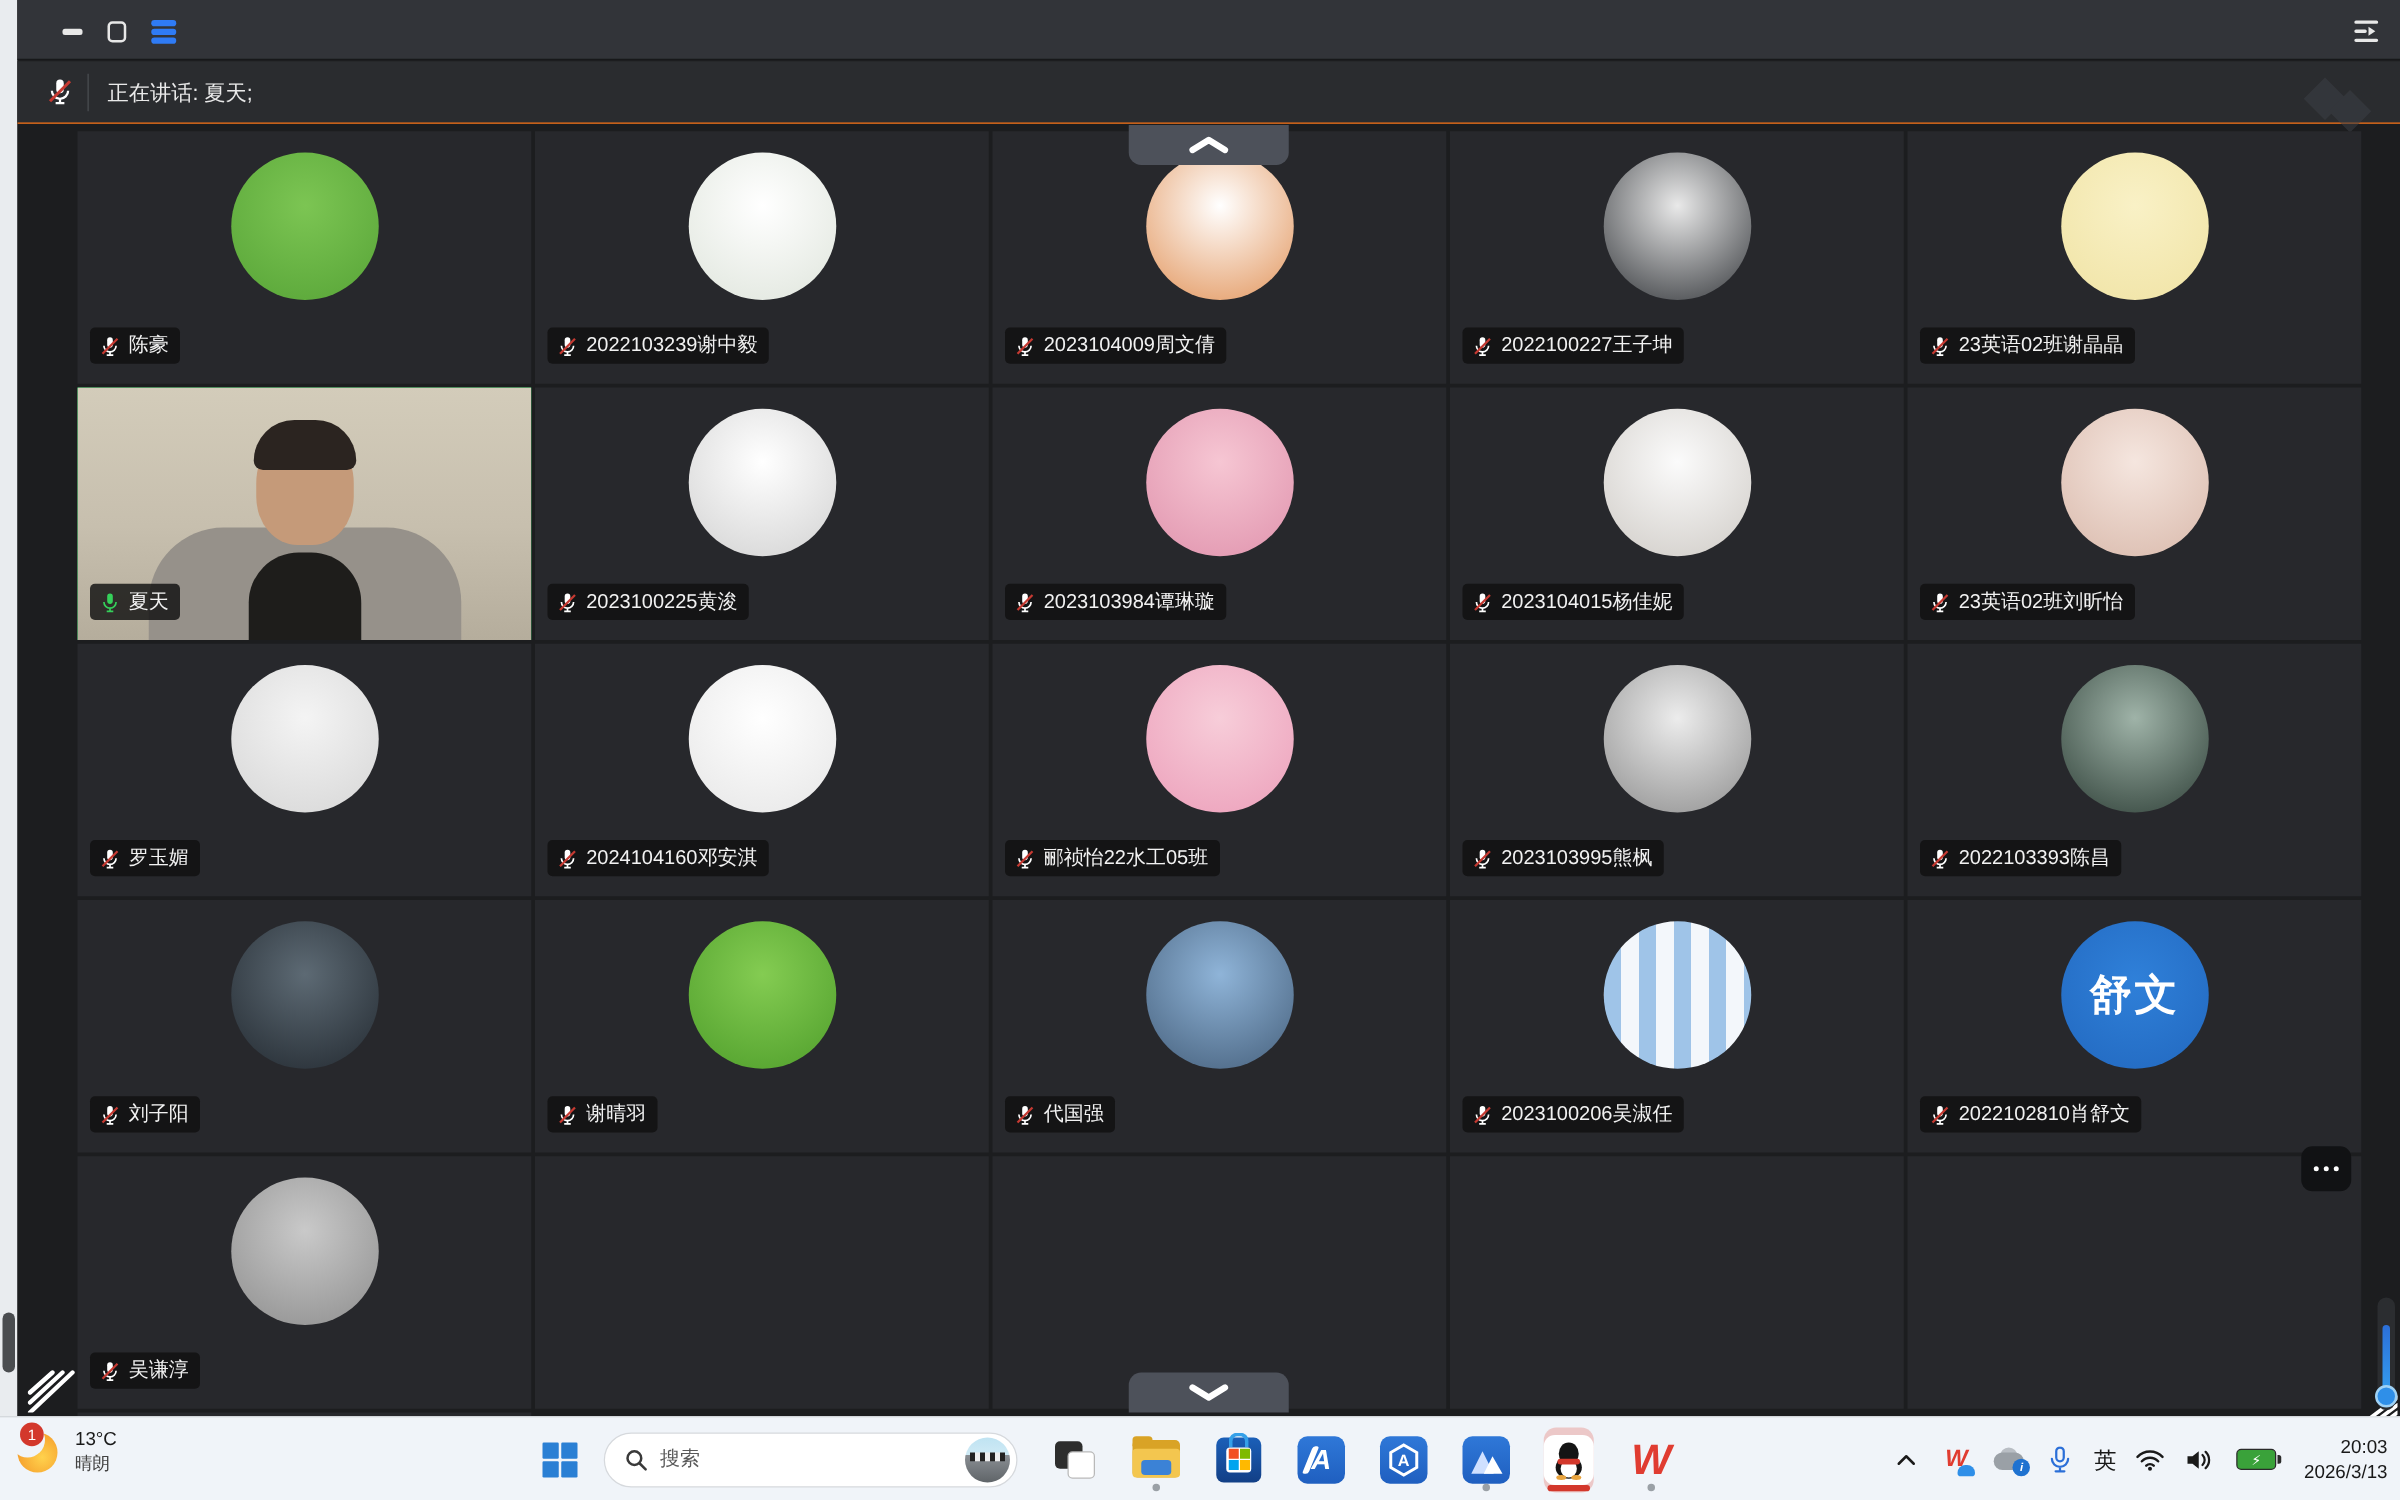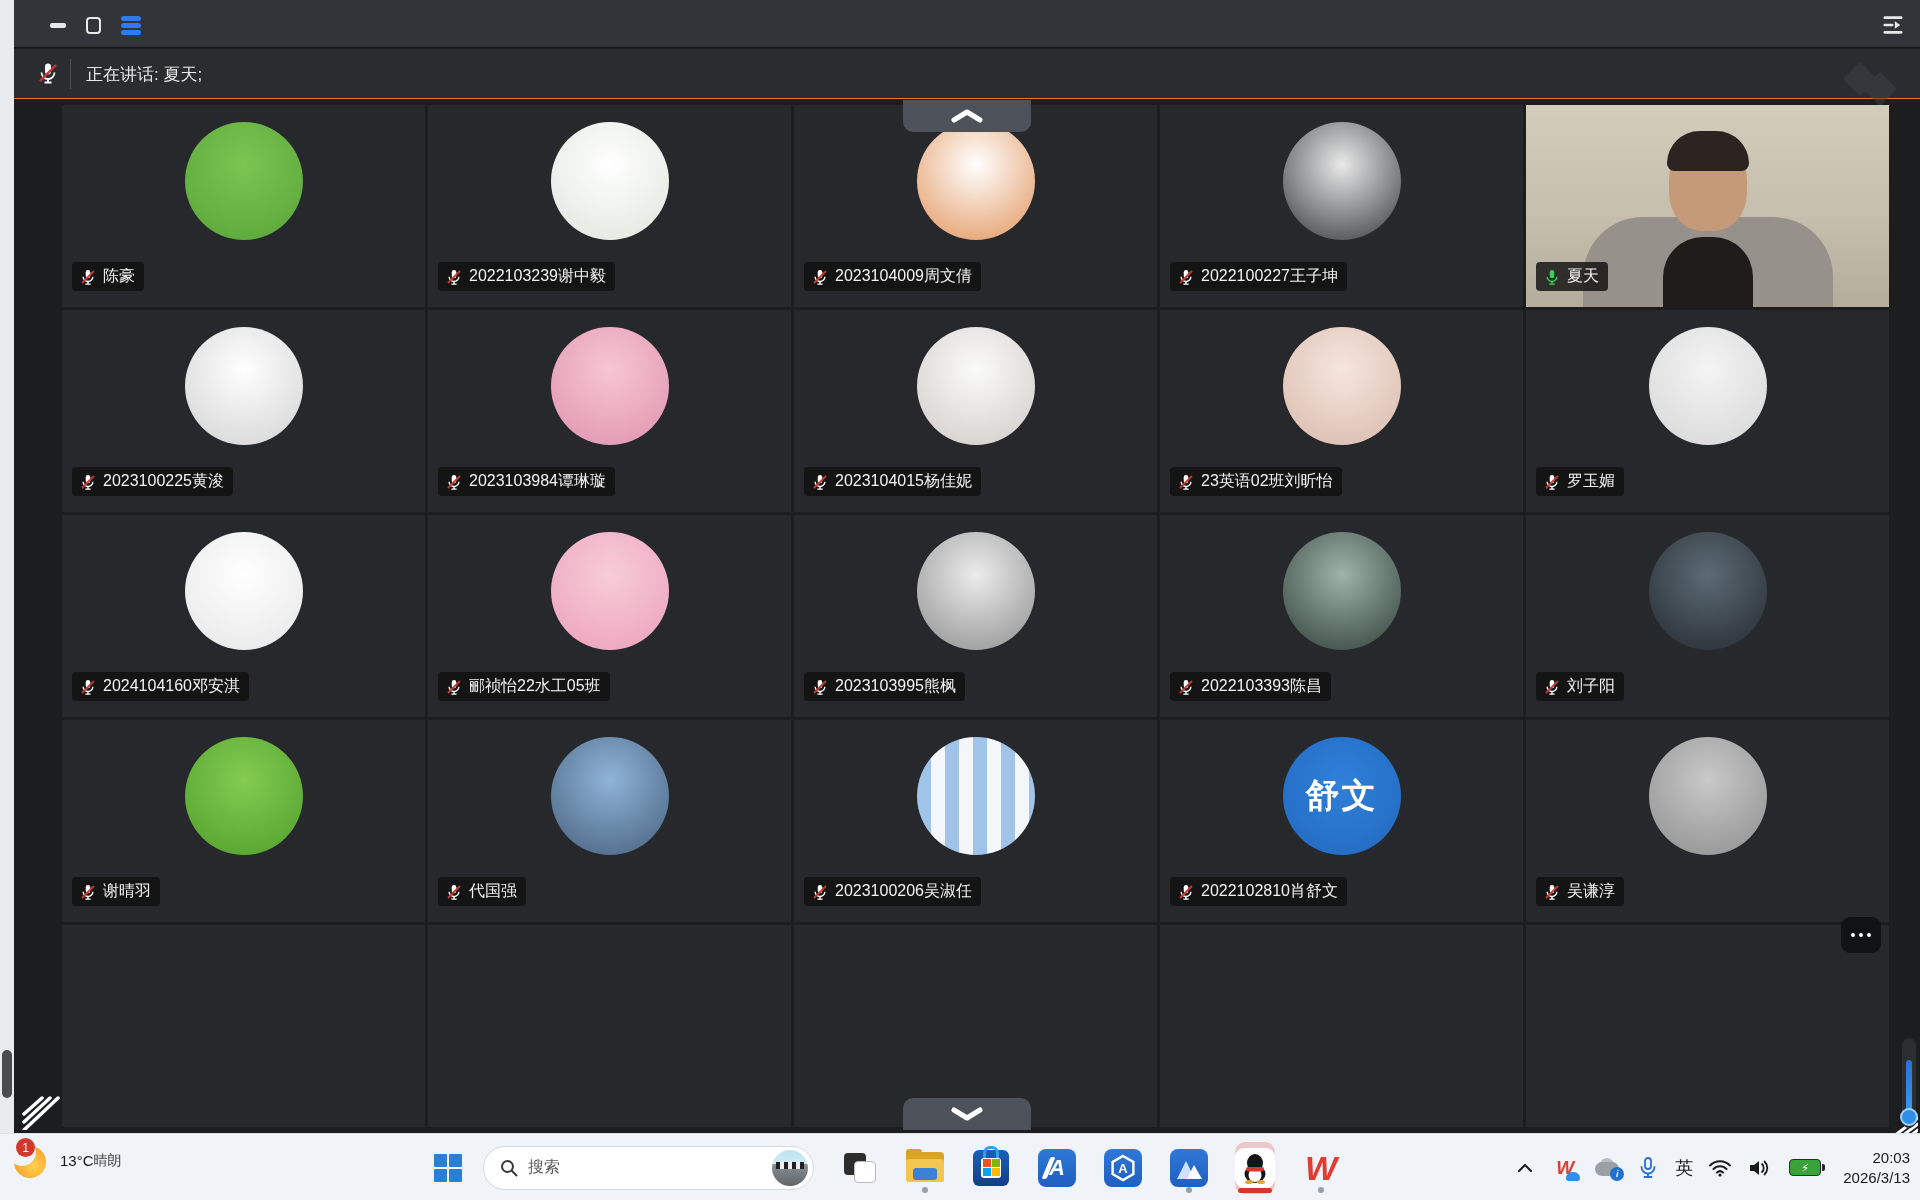--- a/index.html
+++ b/index.html
@@ -76,21 +76,21 @@
 
   
   .taskbar { position:absolute; left:0; right:0; bottom:0; height:67px; background:#f0f4f9; border-top:1px solid #dcdfe3; }
   .weather { position:absolute; left:14px; top:8px; display:flex; align-items:center; gap:8px; }
   .moon { position:relative; width:38px; height:38px; }
   .moon .disc { position:absolute; left:0; top:4px; width:32px; height:32px; border-radius:50%;
     background:radial-gradient(circle at 62% 62%,#ffd24d 0%,#f6a12e 70%,#ef8d1e 100%); }
   .moon .bite { position:absolute; left:-6px; top:-4px; width:28px; height:28px; border-radius:50%; background:#f0f4f9; }
   .moon .badge { position:absolute; left:2px; top:-4px; width:19px; height:19px; border-radius:50%; background:#d3382c;
     color:#fff; font-size:12px; display:flex; align-items:center; justify-content:center; }
-  .weather-txt { display:flex; flex-direction:row; line-height:1.25;align-items:center; }
+  .weather-txt { display:flex; flex-direction:column; line-height:1.25; }
   .weather-temp { font-size:15px; color:#191919; }
   .weather-cond { font-size:14px; color:#434343; }
 
   .tb-center { position:absolute; left:431px; top:0; height:67px; display:flex; align-items:center; }
   .start { width:34px; height:34px; display:grid; grid-template-columns:13px 13px; grid-template-rows:13px 13px; gap:2px; place-content:center; }
   .start i { background:#2a7fd4; border-radius:1px; }
   .searchbox { margin-left:18px; width:331px; height:44px; background:#fff; border:1px solid #d6d9dd; border-radius:22px;
     display:flex; align-items:center; padding:0 5px 0 16px; }
   .searchbox .ph { flex:1; margin-left:10px; color:#5a5a5a; font-size:16px; }
   .search-thumb { width:36px; height:36px; border-radius:50%; overflow:hidden;
@@ -250,20 +250,35 @@
         <svg viewBox="0 0 24 24" width="18" height="18">
           <rect x="9" y="2.5" width="6" height="11" rx="3" fill="currentColor"></rect>
           <path d="M5.5 11.5a6.5 6.5 0 0 0 13 0" fill="none" stroke="currentColor" stroke-width="1.8"></path>
           <path d="M12 18v3.5M8.5 21.5h7" stroke="currentColor" stroke-width="1.8"></path>
           <line class="slash" x1="4" y1="20" x2="20" y2="4" stroke="#c63a32" stroke-width="2.4"></line>
         </svg>
       </span>
       <span class="pname">2022100227王子坤</span>
     </div>
   </div>
+      <div class="tile">
+    <div class="avatar" style="background: radial-gradient(circle at 50% 36%, rgb(249, 241, 198) 0%, rgb(240, 227, 164) 100%);"></div>
+    <div class="label">
+
+      <span class="mic">
+        <svg viewBox="0 0 24 24" width="18" height="18">
+          <rect x="9" y="2.5" width="6" height="11" rx="3" fill="currentColor"></rect>
+          <path d="M5.5 11.5a6.5 6.5 0 0 0 13 0" fill="none" stroke="currentColor" stroke-width="1.8"></path>
+          <path d="M12 18v3.5M8.5 21.5h7" stroke="currentColor" stroke-width="1.8"></path>
+          <line class="slash" x1="4" y1="20" x2="20" y2="4" stroke="#c63a32" stroke-width="2.4"></line>
+        </svg>
+      </span>
+      <span class="pname">23英语02班谢晶晶</span>
+    </div>
+  </div>
       <div class="tile video">
         <div class="scene">
           <div class="v-body"></div>
           <div class="v-head"></div>
           <div class="v-hair"></div>
           <div class="v-shirt"></div>
         </div>
 
     <div class="label">
 

